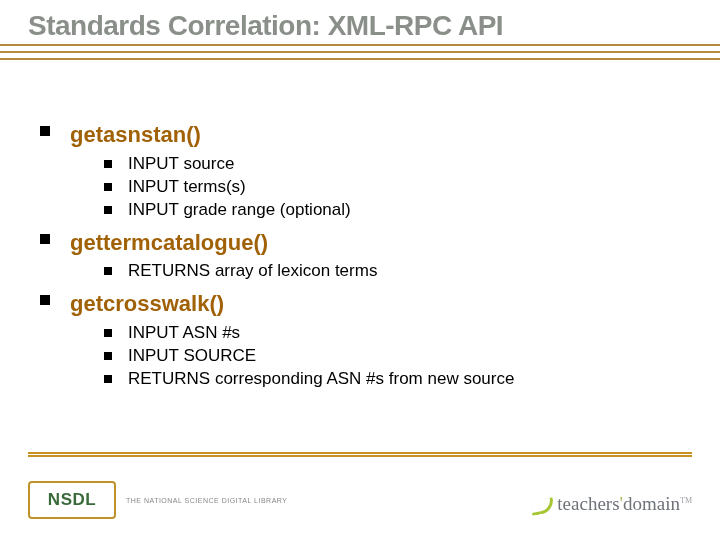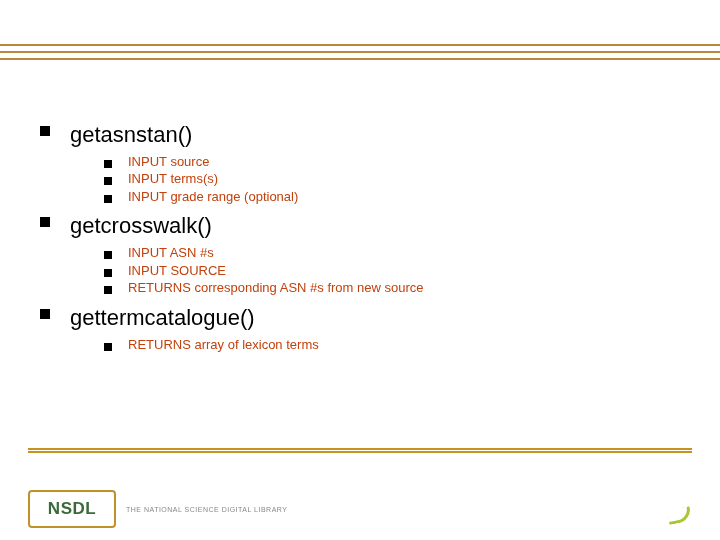--- a/index.html
+++ b/index.html
@@ -87,51 +87,51 @@
   ul.top > li > .bullet {
     position: absolute;
     left: 0;
     top: 6px;
     width: 10px;
     height: 10px;
     background: #000;
   }
   ul.top > li > .label {
     font-size: 22px;
-    font-weight: normal;
-    color: #000000;
+    font-weight: bold;
+    color: #a16207;
     line-height: 1.4;
   }
   ul.sub {
     list-style: none;
     margin: 2px 0 6px 0;
     padding: 0 0 0 34px;
   }
   ul.sub > li {
     position: relative;
     padding-left: 24px;
-    font-size: 13px;
-    color: #c2410c;
+    font-size: 17px;
+    color: #000000;
     line-height: 1.35;
   }
   ul.sub > li::before {
     content: "";
     position: absolute;
     left: 0;
     top: 7px;
     width: 8px;
     height: 8px;
     background: #000;
   }
   .footer {
     position: absolute;
     left: 0;
     right: 0;
-    bottom: 0;
-    height: 92px;
+    bottom: 9px;
+    height: 79px;
     box-sizing: border-box;
   }
   .footer-rule {
     position: absolute;
     left: 28px;
     right: 28px;
     top: 0;
     height: 2px;
     background: #c7931f;
     box-shadow: 0 3px 0 #c7931f;
@@ -211,64 +211,68 @@
 </style>
 </head>
 <body>
 
 <div class="slide">
 
   <div class="title-area">
     <div class="stripes">
         <div class="s3"></div>
       </div>
+    <div class="title">Standards Correlation: XML-RPC API</div>
   </div>
 
   <div class="content">
     <ul class="top">
 
       <li>
         <span class="bullet"></span>
         <span class="label">getasnstan()</span>
         <ul class="sub">
           <li>INPUT source</li>
           <li>INPUT terms(s)</li>
           <li>INPUT grade range (optional)</li>
         </ul>
       </li>
 
       <li>
         <span class="bullet"></span>
+        <span class="label">gettermcatalogue()</span>
+        <ul class="sub">
+          <li>RETURNS array of lexicon terms</li>
+        </ul>
+      </li>
+
+      <li>
+        <span class="bullet"></span>
         <span class="label">getcrosswalk()</span>
         <ul class="sub">
           <li>INPUT ASN #s</li>
           <li>INPUT SOURCE</li>
           <li>RETURNS corresponding ASN #s from new source</li>
         </ul>
       </li>
 
-      <li>
-        <span class="bullet"></span>
-        <span class="label">gettermcatalogue()</span>
-        <ul class="sub">
-          <li>RETURNS array of lexicon terms</li>
-        </ul>
-      </li>
-
     </ul>
   </div>
 
   <div class="footer">
     <div class="footer-rule"></div>
 
     <div class="nsdl">
       <div class="nsdl-logo">
         <span>NSDL</span>
       </div>
       <div class="nsdl-tag">THE NATIONAL SCIENCE DIGITAL LIBRARY</div>
     </div>
 
     <div class="td">
       <div class="td-swoosh"></div>
+      <div class="td-text">
+        <span>teachers</span><span class="apos">'</span><span>domain</span><span class="tm">TM</span>
+      </div>
     </div>
   </div>
 
 </div>
 
 </body></html>

